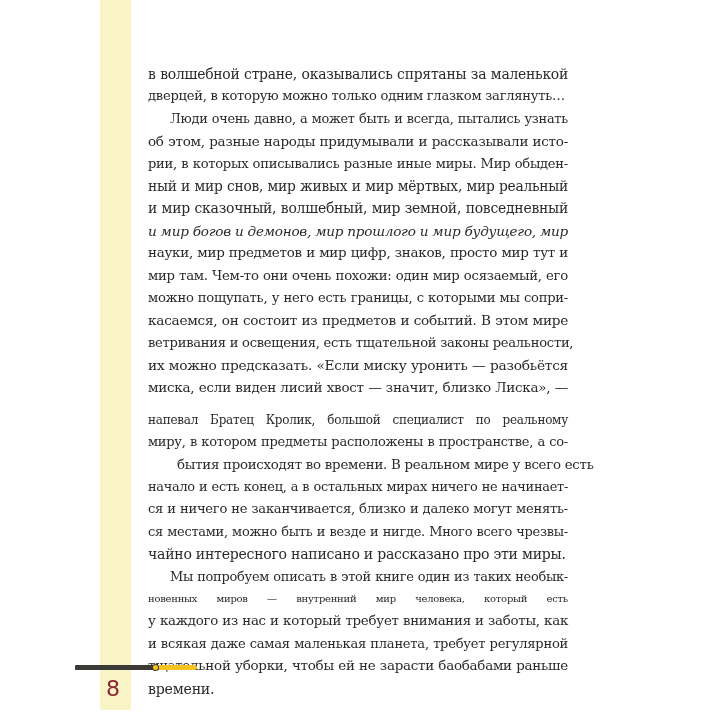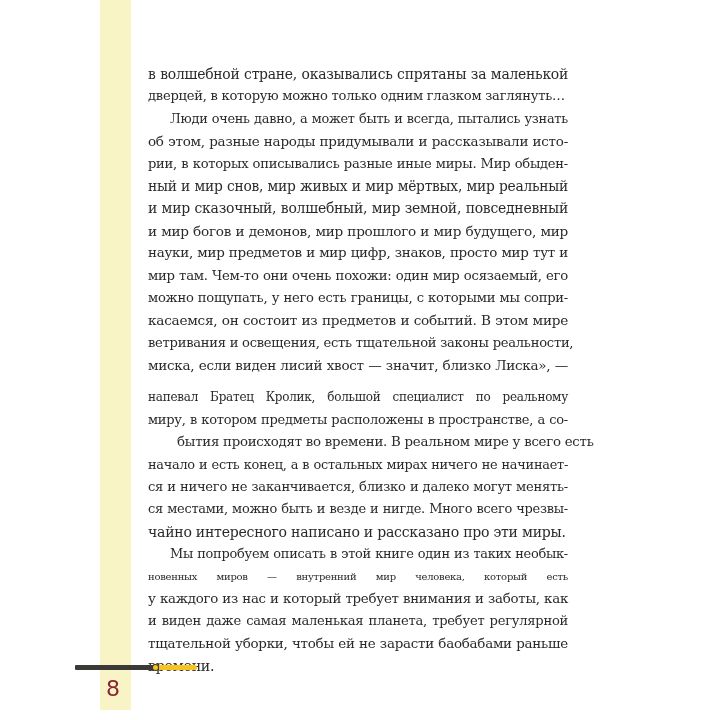--- a/index.html
+++ b/index.html
@@ -95,38 +95,39 @@
 <div class="side-band"></div>
 
 <div class="text-block" id="text-block">
     <span class="line" style="font-size: 13.9387px;">в волшебной стране, оказывались спрятаны за маленькой</span>
     <span class="line last" style="font-size: 13.0862px;">дверцей, в которую можно только одним глазком заглянуть…</span>
     <span class="line indent" style="font-size: 12.88px;">Люди очень давно, а может быть и всегда, пытались узнать</span>
     <span class="line" style="font-size: 13.4916px;">об этом, разные народы придумывали и рассказывали исто-</span>
     <span class="line" style="font-size: 13.0925px;">рии, в которых описывались разные иные миры. Мир обыден-</span>
     <span class="line" style="font-size: 13.8477px;">ный и мир снов, мир живых и мир мёртвых, мир реальный</span>
     <span class="line" style="font-size: 13.9648px;">и мир сказочный, волшебный, мир земной, повседневный</span>
-    <span class="line" style="font-size: 13.6071px;">и мир богов и демонов, мир прошлого и мир будущего, мир</span>
+    <span class="line" style="font-size: 13.6071px; font-style: italic;">и мир богов и демонов, мир прошлого и мир будущего, мир</span>
     <span class="line" style="font-size: 13.4452px;">науки, мир предметов и мир цифр, знаков, просто мир тут и</span>
     <span class="line" style="font-size: 13.2284px;">мир там. Чем-то они очень похожи: один мир осязаемый, его</span>
     <span class="line" style="font-size: 13.1396px;">можно пощупать, у него есть границы, с которыми мы сопри-</span>
     <span class="line" style="font-size: 13.6487px;">касаемся, он состоит из предметов и событий. В этом мире</span>
     <span class="line" style="font-size: 13.0912px;">ветривания и освещения, есть тщательной законы реальности,</span>
+    <span class="line" style="font-size: 13.7251px;">их можно предсказать. «Если миску уронить — разобьётся</span>
     <span class="line" style="font-size: 13.5329px;">миска, если виден лисий хвост — значит, близко Лиска», —</span>
     <span class="line" style="font-size: 12px; margin-top: 10px;">напевал Братец Кролик, большой специалист по реальному</span>
     <span class="line" style="font-size: 13.0073px;">миру, в котором предметы расположены в пространстве, а со-</span>
     <span class="line" style="font-size: 13.3498px; margin-left: 29px;">бытия происходят во времени. В реальном мире у всего есть</span>
     <span class="line" style="font-size: 12.882px;">начало и есть конец, а в остальных мирах ничего не начинает-</span>
     <span class="line" style="font-size: 13.0808px;">ся и ничего не заканчивается, близко и далеко могут менять-</span>
     <span class="line" style="font-size: 12.9682px;">ся местами, можно быть и везде и нигде. Много всего чрезвы-</span>
     <span class="line last" style="font-size: 14.0782px;">чайно интересного написано и рассказано про эти миры.</span>
     <span class="line indent" style="font-size: 12.9337px;">Мы попробуем описать в этой книге один из таких необык-</span>
     <span class="line" style="font-size: 10px;">новенных миров — внутренний мир человека, который есть</span>
     <span class="line" style="font-size: 13.3573px;">у каждого из нас и который требует внимания и заботы, как</span>
-    <span class="line" style="font-size: 13.0821px;">и виден даже самая маленькая планета, требует регулярной</span>
+    <span class="line" style="font-size: 13.0821px;">и всякая даже самая маленькая планета, требует регулярной</span>
     <span class="line" style="font-size: 13.4338px;">тщательной уборки, чтобы ей не зарасти баобабами раньше</span>
     <span class="line last">времени.</span>
   </div>
 
 <div class="footer-bar">
   <div class="dark"></div>
   <div class="light"></div>
   <div class="dot"></div>
 </div>
 

